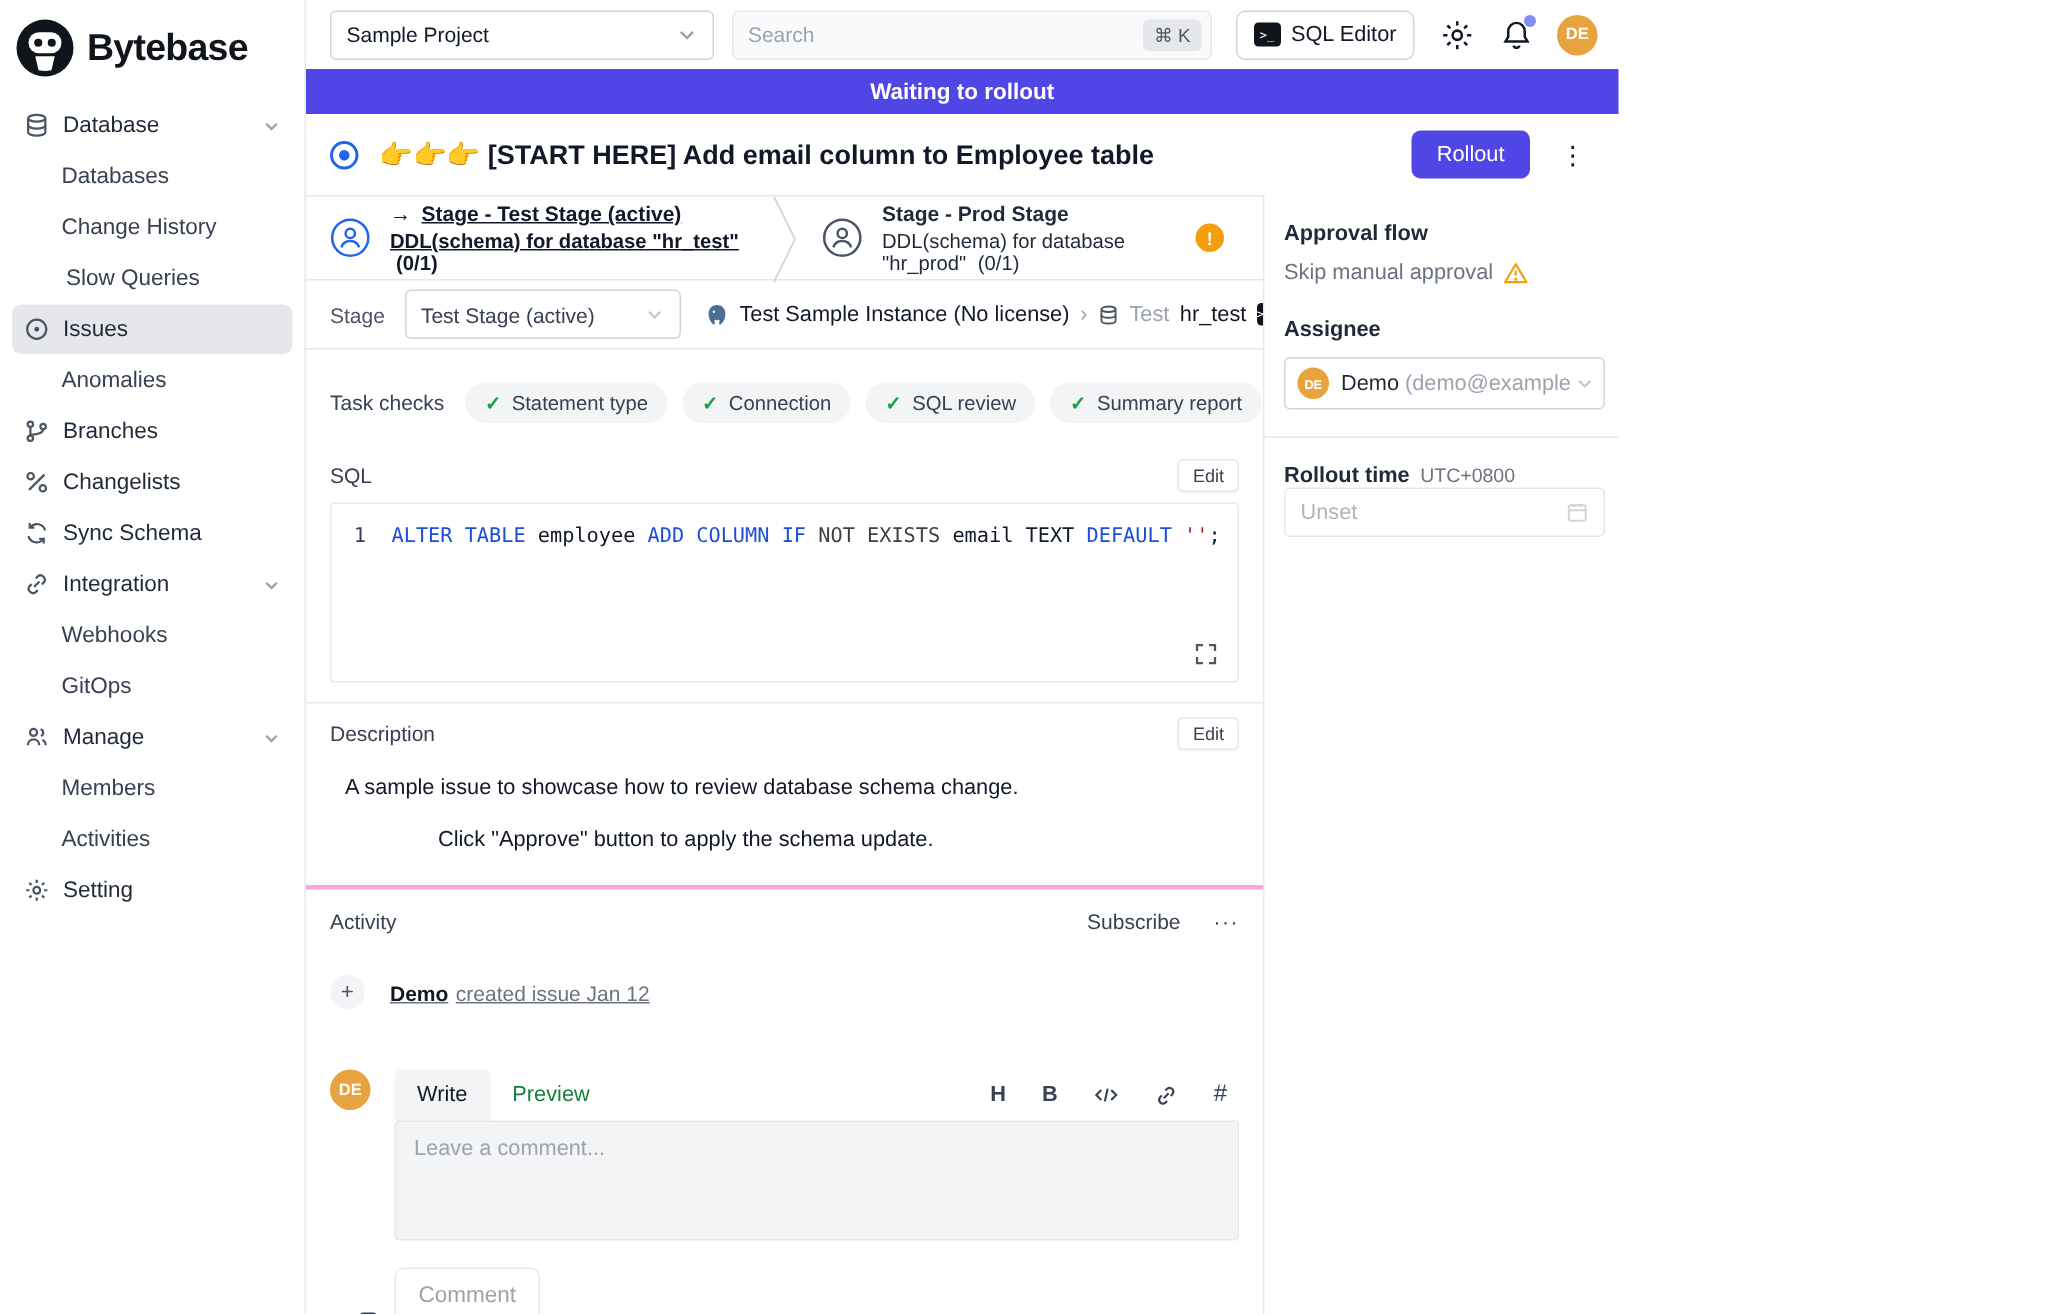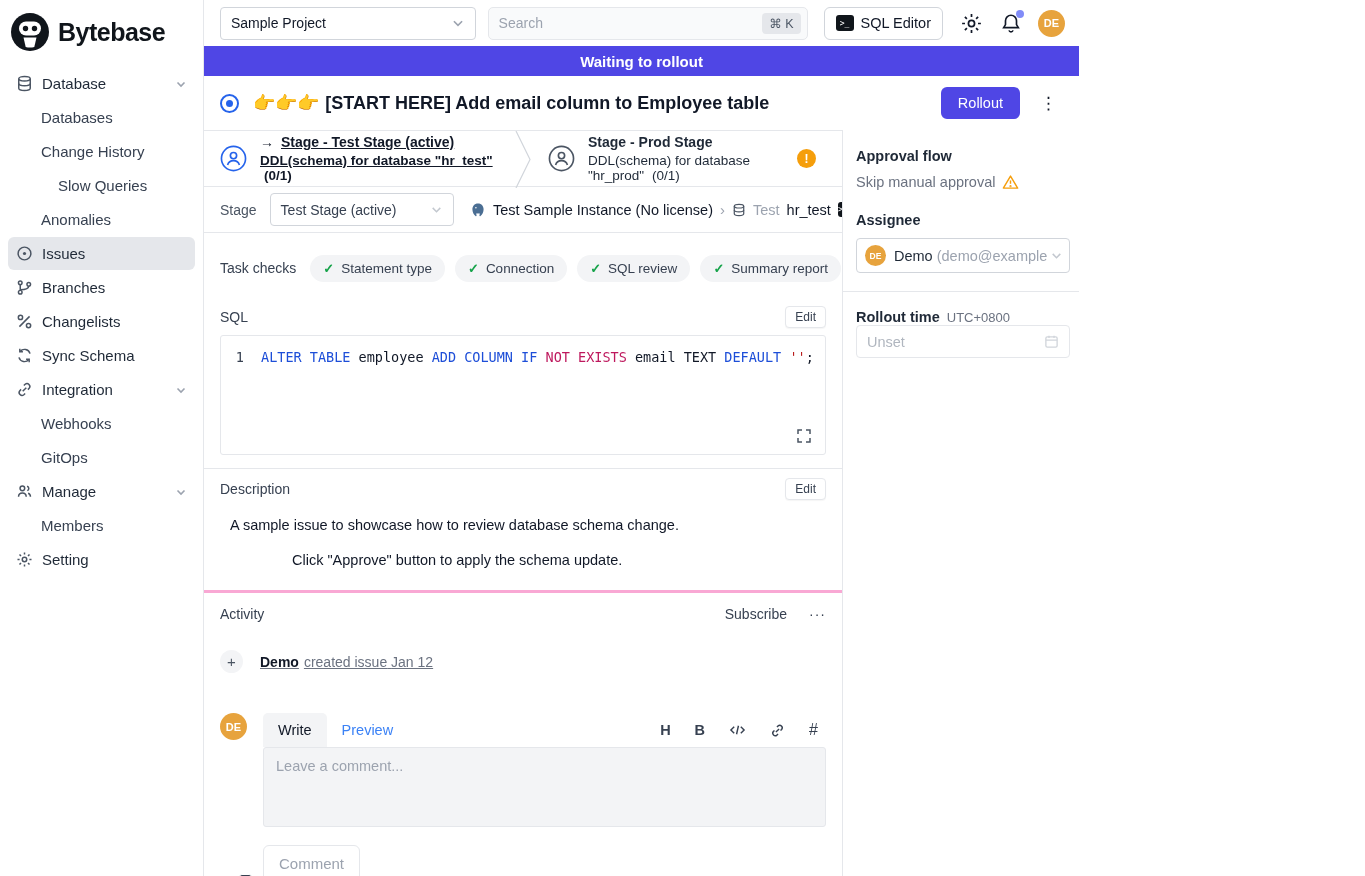--- a/index.html
+++ b/index.html
@@ -103,21 +103,21 @@
   
   .sql-section { padding:4px 16px 0 16px; }
   .section-head { display:flex; align-items:center; }
   .section-title { font-size:14px; color:#374151; }
   .edit-btn { margin-left:auto; border:1px solid #e5e7eb; border-radius:4px; background:#fff;
     font-size:12px; color:#374151; padding:3px 9px; cursor:pointer; box-shadow:0 1px 1px rgba(0,0,0,.04); }
   .code-box { margin-top:7px; border:1px solid #e5e7eb; border-radius:3px; height:120px; position:relative;
     font-family:"DejaVu Sans Mono",monospace; font-size:13.5px; padding-top:13px; background:#fff; }
   .code-line { display:flex; white-space:pre; }
   .line-no { width:40px; flex:0 0 40px; text-align:right; padding-right:17px; color:#374151; }
-  .tk-kw { color:#1d4ed8; } .tk-id { color:#111827; } .tk-muted { color:#be185d; } .tk-str { color:#b91c1c; }
+  .tk-kw { color:#1d4ed8; } .tk-id { color:#111827; } .tk-muted { color:#404040; } .tk-str { color:#b91c1c; }
   .expand-ico { position:absolute; right:13px; bottom:10px; color:#4b5563; display:flex; cursor:pointer; }
 
   
   .desc-section { margin-top:13px; border-top:1px solid #e5e7eb; padding:9px 16px 0 16px; }
   .desc-p1 { margin:17px 0 0 10px; font-size:14.5px; color:#111827; }
   .desc-p2 { margin:19px 0 0 72px; font-size:14.5px; color:#111827; }
 
   
   .act-section { margin-top:22px; border-top:3px solid #f9a8d4; padding:13px 16px 0 16px; }
   .subscribe { margin-left:auto; font-size:14px; color:#374151; cursor:pointer; }
@@ -128,21 +128,21 @@
   .act-text { font-size:14px; color:#6b7280;text-decoration:underline; }
   .act-text .actor { font-weight:700; color:#111827; margin-right:5px; }
 
   
   .comment-area { margin-top:40px; display:flex; padding:0 16px; }
   .c-avatar-wrap { position:relative; width:27px; flex:0 0 27px; }
   .c-bubble { position:absolute; right:-5px; bottom:-3px; width:13px; height:11px; background:#374151;
     border-radius:3px; border:1.5px solid #fff; color:#fff; font-size:6px; line-height:8px; text-align:center; letter-spacing:.5px; }
   .editor { flex:1; margin-left:16px; display:flex; flex-direction:column; min-width:0; }
   .editor-top { display:flex; align-items:center; }
-  .tab { padding:9px 15px; font-size:14.5px; color:#3b82f6; cursor:pointer; border-radius:5px 5px 0 0; }
+  .tab { padding:9px 15px; font-size:14.5px; color:#15803d; cursor:pointer; border-radius:5px 5px 0 0; }
   .tab.active { background:#f3f4f6; color:#111827; }
   .fmt-bar { margin-left:auto; display:flex; align-items:center; gap:24px; padding-right:8px; color:#374151; }
   .fmt { font-size:14.5px; font-weight:700; cursor:pointer; display:flex; align-items:center; }
   .comment-input { width:100%; height:80px; background:#f3f4f6; border:1px solid #e5e7eb; border-radius:3px;
     padding:10px 12px; font-size:14.5px; font-family:"Liberation Sans",sans-serif; color:#111827; resize:none; outline:none; }
   .comment-input::placeholder { color:#9ca3af; }
   .comment-btn { margin-top:18px; align-self:flex-start; border:1px solid #e5e7eb; border-radius:6px;
     background:#fff; color:#9ca3af; font-size:15px; padding:9px 15px; font-family:"Liberation Sans",sans-serif; }
 
   
@@ -198,35 +198,35 @@
           </svg>
       </span>
     </div>
     <div class="nav-item sub">
         <span class="nav-label" style="margin-left:0">Databases</span>
       </div>
     <div class="nav-item sub">
         <span class="nav-label" style="margin-left:0">Change History</span>
       </div>
     <div class="nav-item sub">
-        <span class="nav-label" style="margin-left:17px">Slow Queries</span>
-      </div>
-    <div class="nav-item sub">
-        <span class="nav-label" style="margin-left:0">Anomalies</span>
-      </div>
-
+        <span class="nav-label" style="margin-left:3px">Slow Queries</span>
+      </div>
     <div class="nav-item group selected">
       <span class="nav-ico">
         <svg width="17" height="17" viewBox="0 0 16 16" fill="none" stroke="currentColor" stroke-width="1.4">
             <circle cx="8" cy="8" r="6"></circle>
             <circle cx="8" cy="8" r="1.5" fill="currentColor" stroke="none"></circle>
           </svg>
       </span>
       <span class="nav-label">Issues</span>
     </div>
+
+    <div class="nav-item sub">
+        <span class="nav-label" style="margin-left:0">Anomalies</span>
+      </div>
 
     <div class="nav-item group">
       <span class="nav-ico">
         <svg width="17" height="17" viewBox="0 0 16 16" fill="none" stroke="currentColor" stroke-width="1.4">
             <circle cx="4" cy="3.6" r="1.7"></circle>
             <circle cx="12" cy="5" r="1.7"></circle>
             <circle cx="4" cy="12.4" r="1.7"></circle>
             <path d="M4 5.3v5.4"></path>
             <path d="M4 10.2c4.5 0 8-1.3 8-3.5"></path>
           </svg>
@@ -290,20 +290,23 @@
       </span>
       <span class="nav-label">Manage</span>
       <span class="nav-chevron">
         <svg width="12" height="12" viewBox="0 0 12 12" fill="none" stroke="currentColor" stroke-width="1.6">
             <path d="M2.5 4.5L6 8l3.5-3.5"></path>
           </svg>
       </span>
     </div>
     <div class="nav-item sub">
         <span class="nav-label" style="margin-left:0">Members</span>
+      </div>
+    <div class="nav-item sub">
+        <span class="nav-label" style="margin-left:0">Activities</span>
       </div>
 
     <div class="nav-item group">
       <span class="nav-ico">
         <svg width="17" height="17" viewBox="0 0 16 16" fill="none" stroke="currentColor" stroke-width="1.4">
             <circle cx="8" cy="8" r="2.1"></circle>
             <path d="M8 1.4v2M8 12.6v2M1.4 8h2M12.6 8h2M3.3 3.3l1.4 1.4M11.3 11.3l1.4 1.4M12.7 3.3l-1.4 1.4M4.7 11.3l-1.4 1.4"></path>
           </svg>
       </span>
       <span class="nav-label">Setting</span>

